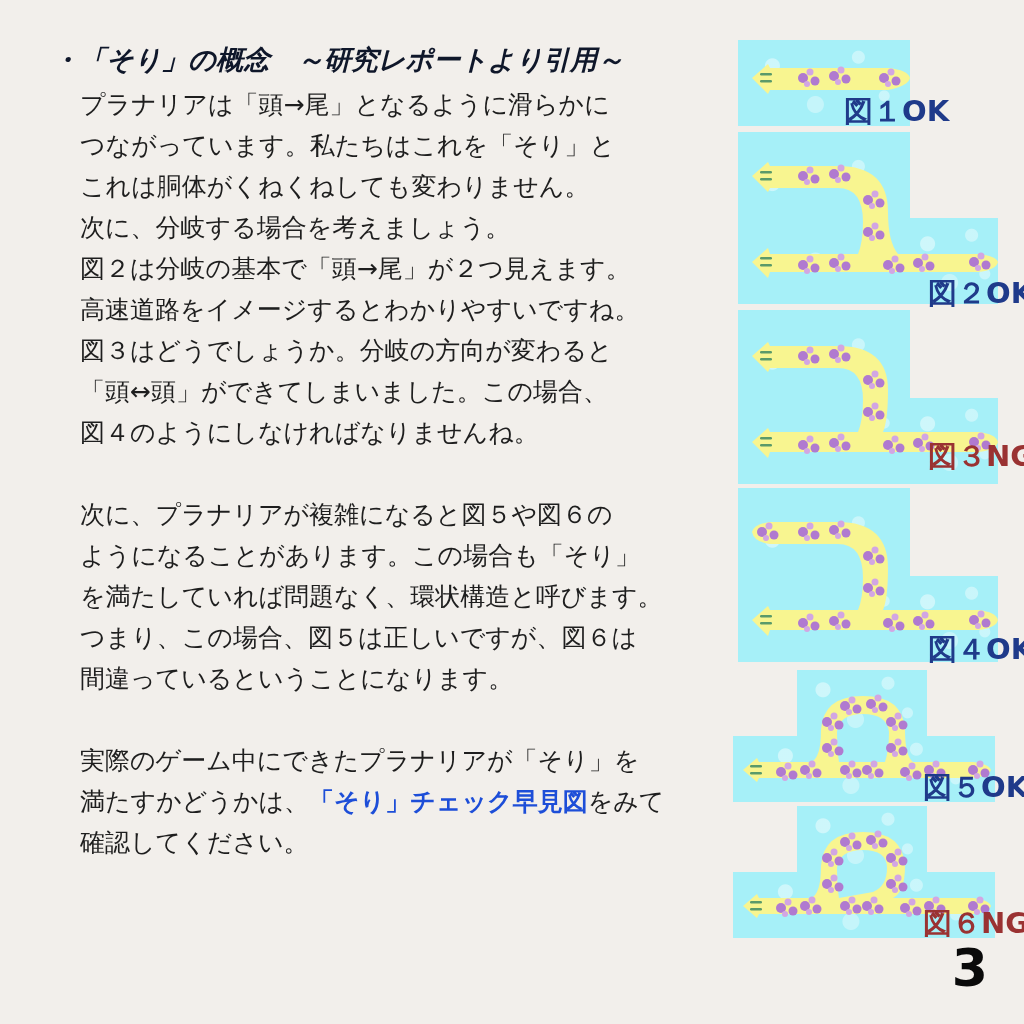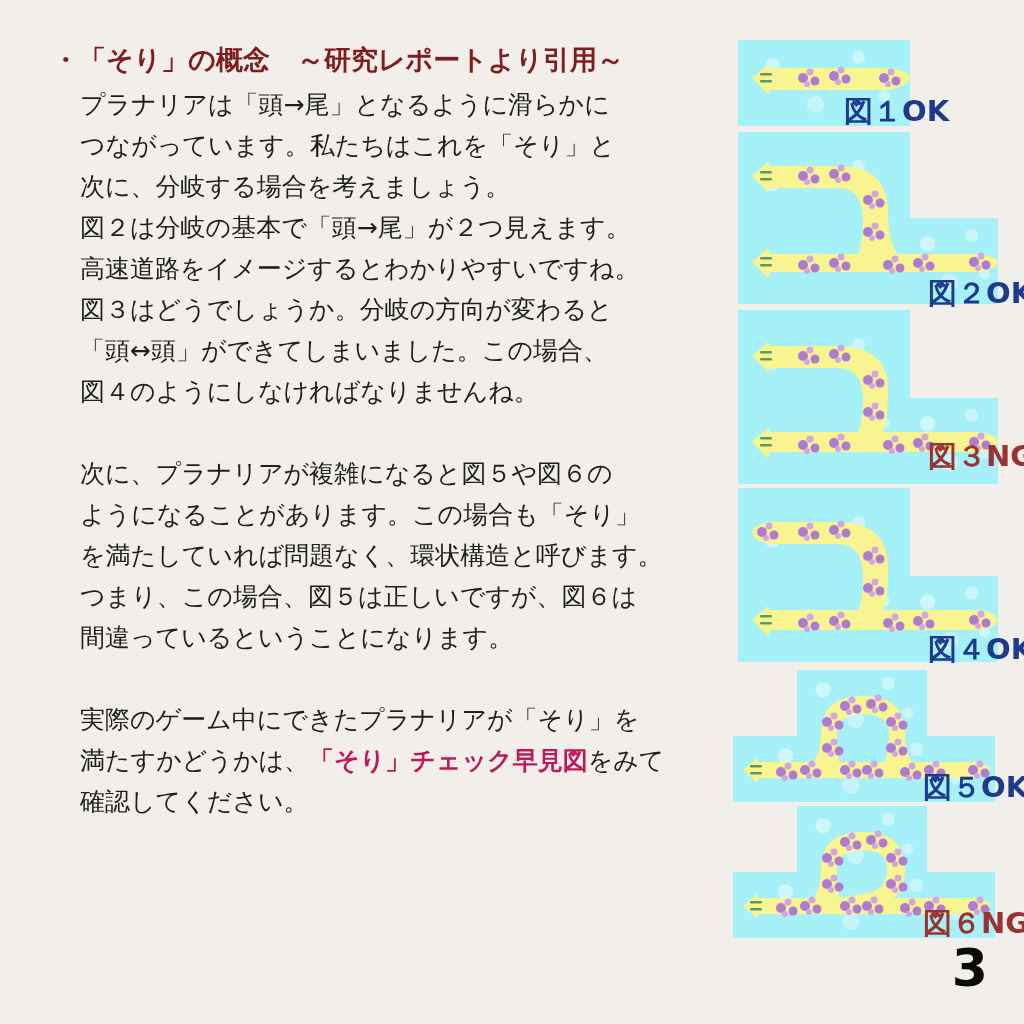--- a/index.html
+++ b/index.html
@@ -6,31 +6,31 @@
   body {
     width:1024px; height:1024px; overflow:hidden;
     background:#f2efeb;
     position:relative;
     font-family:"DejaVu Sans", "Liberation Sans", sans-serif;
     color:#1a1a1a;
   }
   .title {
     position:absolute; left:52px; top:42px;
     font-size:27px; font-weight:bold; letter-spacing:0px;
-    white-space:nowrap; color:#7f1d1d;
+    white-space:nowrap; color:#0f172a;font-style:italic;
   }
   .body-text {
     position:absolute; left:80px; top:84px; width:650px;
   }
   .line {
     font-size:25px; line-height:41px; height:41px; white-space:nowrap;
     color:#1e1e1e;
   }
   .gap { height:41px; }
-  .bold { font-weight:bold; color:#be185d; }
+  .bold { font-weight:bold; color:#1d4ed8; }
 
   .fig { position:absolute; }
   .tile {
     position:absolute; background:#a6f0f8;
     background-image:
       radial-gradient(circle at 20% 30%, rgba(255,255,255,.45) 0 7px, transparent 8px),
       radial-gradient(circle at 70% 20%, rgba(255,255,255,.4) 0 6px, transparent 7px),
       radial-gradient(circle at 45% 75%, rgba(255,255,255,.35) 0 8px, transparent 9px),
       radial-gradient(circle at 85% 65%, rgba(255,255,255,.4) 0 5px, transparent 6px);
   }
@@ -48,20 +48,21 @@
   }
 </style>
 </head>
 <body>
 
 <div class="title">・「そり」の概念　～研究レポートより引用～</div>
 
 <div class="body-text">
   <div class="line">プラナリアは「頭→尾」となるように滑らかに</div>
   <div class="line">つながっています。私たちはこれを「そり」と</div>
+  <div class="line">これは胴体がくねくねしても変わりません。</div>
   <div class="line">次に、分岐する場合を考えましょう。</div>
   <div class="line">図２は分岐の基本で「頭→尾」が２つ見えます。</div>
   <div class="line">高速道路をイメージするとわかりやすいですね。</div>
   <div class="line">図３はどうでしょうか。分岐の方向が変わると</div>
   <div class="line">「頭↔頭」ができてしまいました。この場合、</div>
   <div class="line">図４のようにしなければなりませんね。</div>
   <div class="gap"></div>
   <div class="line">次に、プラナリアが複雑になると図５や図６の</div>
   <div class="line">ようになることがあります。この場合も「そり」</div>
   <div class="line">を満たしていれば問題なく、環状構造と呼びます。</div>

